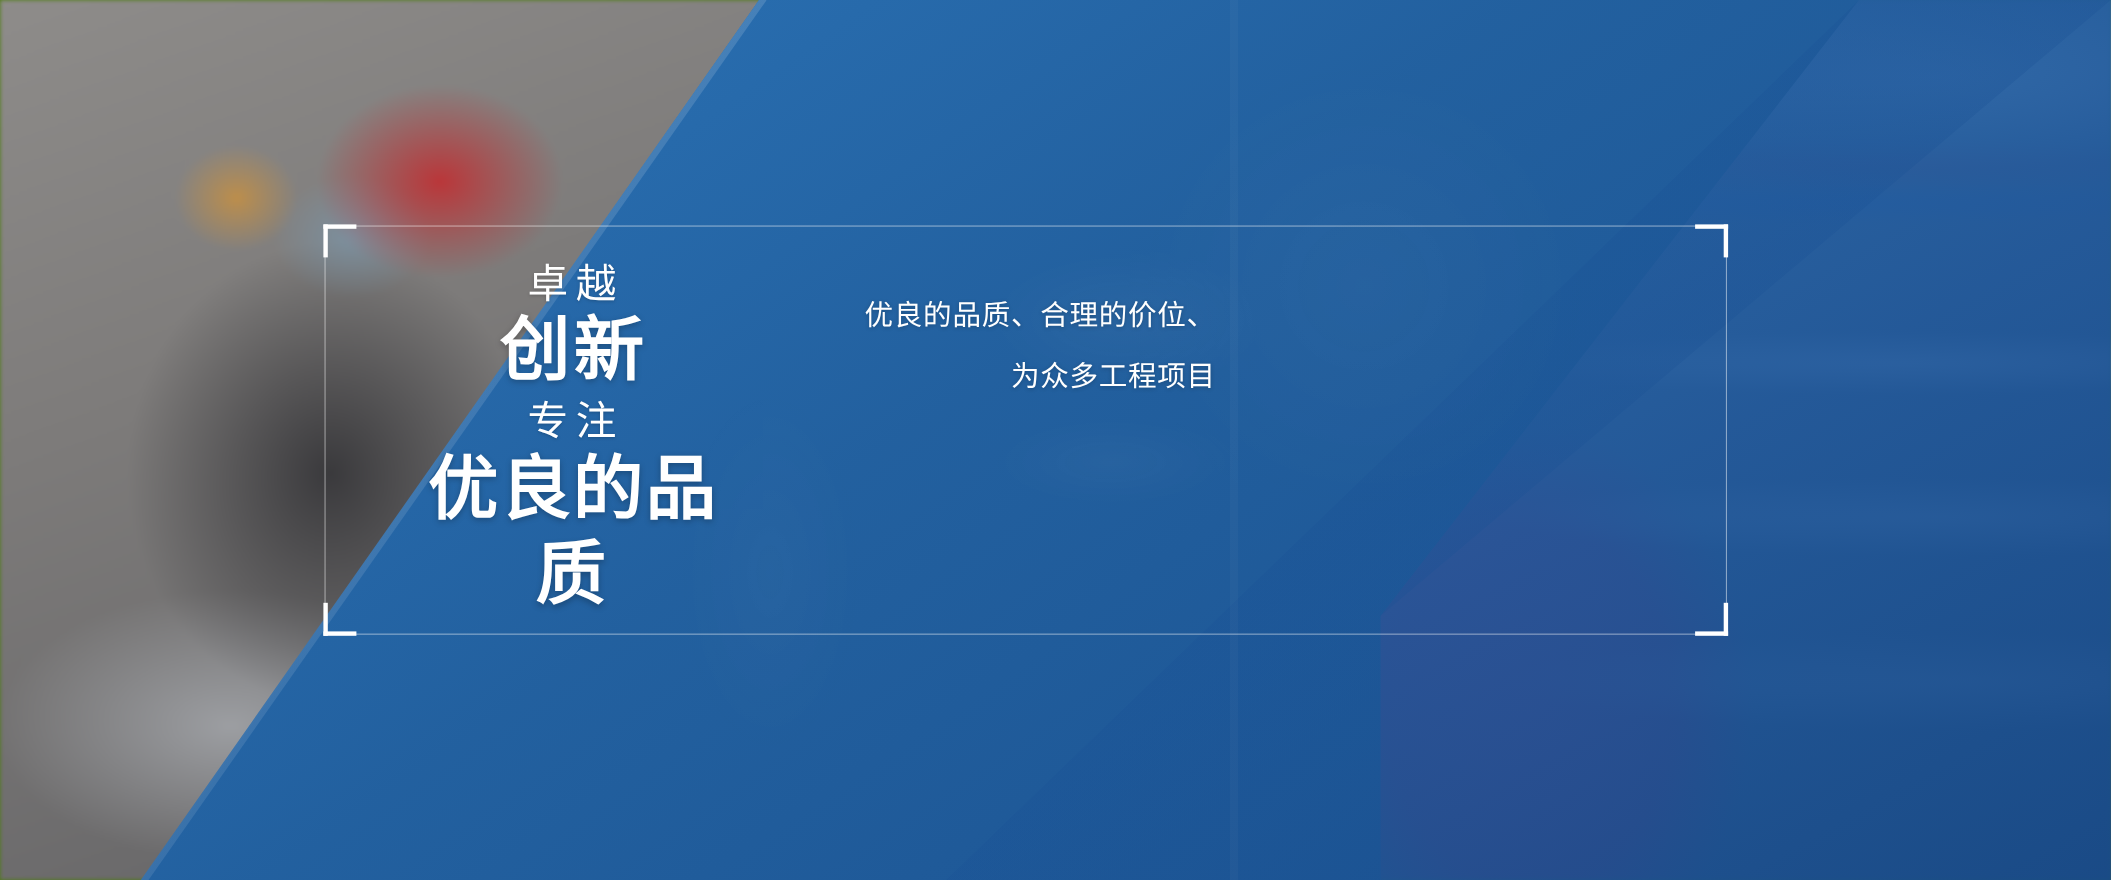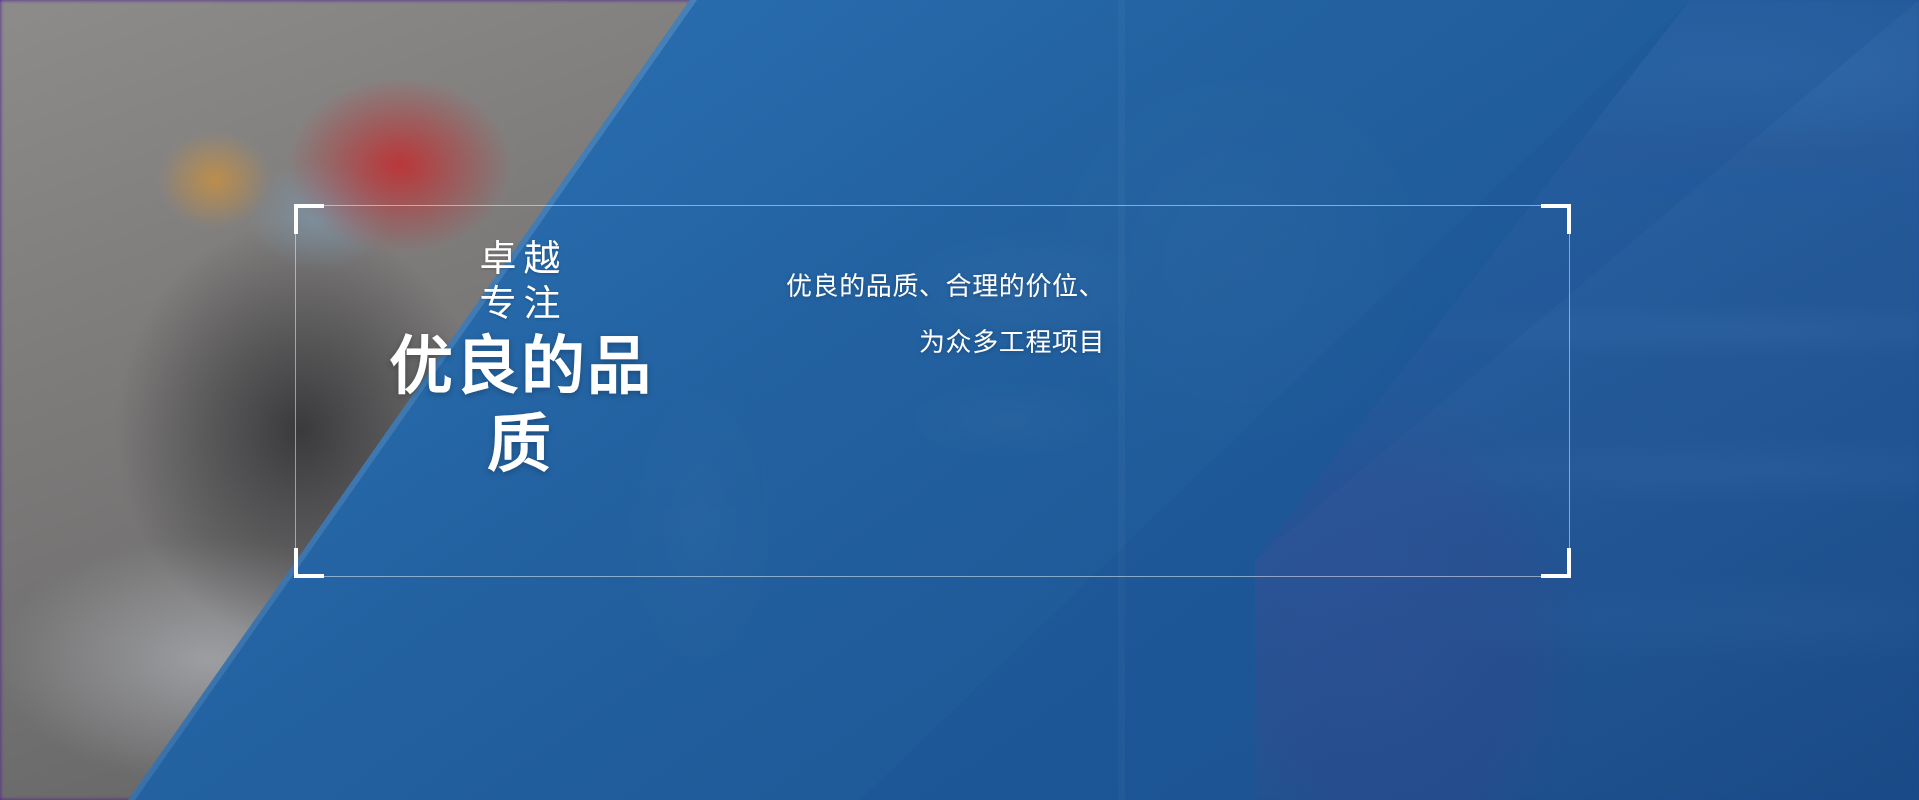--- a/index.html
+++ b/index.html
@@ -9,21 +9,21 @@
     background: #101010;
   }
   * { box-sizing: border-box; }
 
   .banner {
     position: relative;
     width: 1919px;
     height: 800px;
     overflow: hidden;
     font-family: "Liberation Sans", "DejaVu Sans", sans-serif;
-    background: #4c1d95;
+    background: #4d7c0f;
     user-select: none;
   }
 
   
   .photo {
     position: absolute;
     inset: 0;
     background:
       
       radial-gradient(ellipse 520px 120px at 1760px 70px, rgba(245,246,248,.85) 0%, rgba(245,246,248,0) 70%),
@@ -207,20 +207,21 @@
 
   <div class="frame">
     <span class="corner tl"></span>
     <span class="corner tr"></span>
     <span class="corner bl"></span>
     <span class="corner br"></span>
   </div>
 
   <div class="headline">
     <div class="hl-small">卓越</div>
+    <div class="hl-big">创新</div>
     <div class="hl-small second">专注</div>
     <div class="hl-big second">优良的品质</div>
   </div>
 
   <div class="copy">
     <span class="line">优良的品质、合理的价位、</span>
     <span class="line">为众多工程项目</span>
   </div>
 
 </div>

